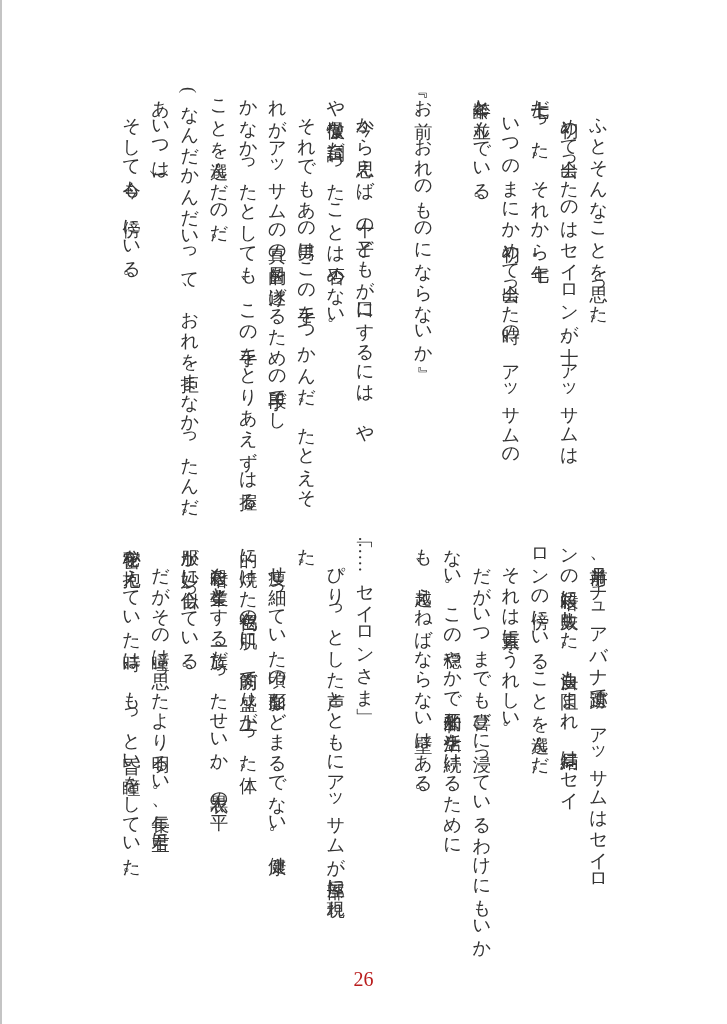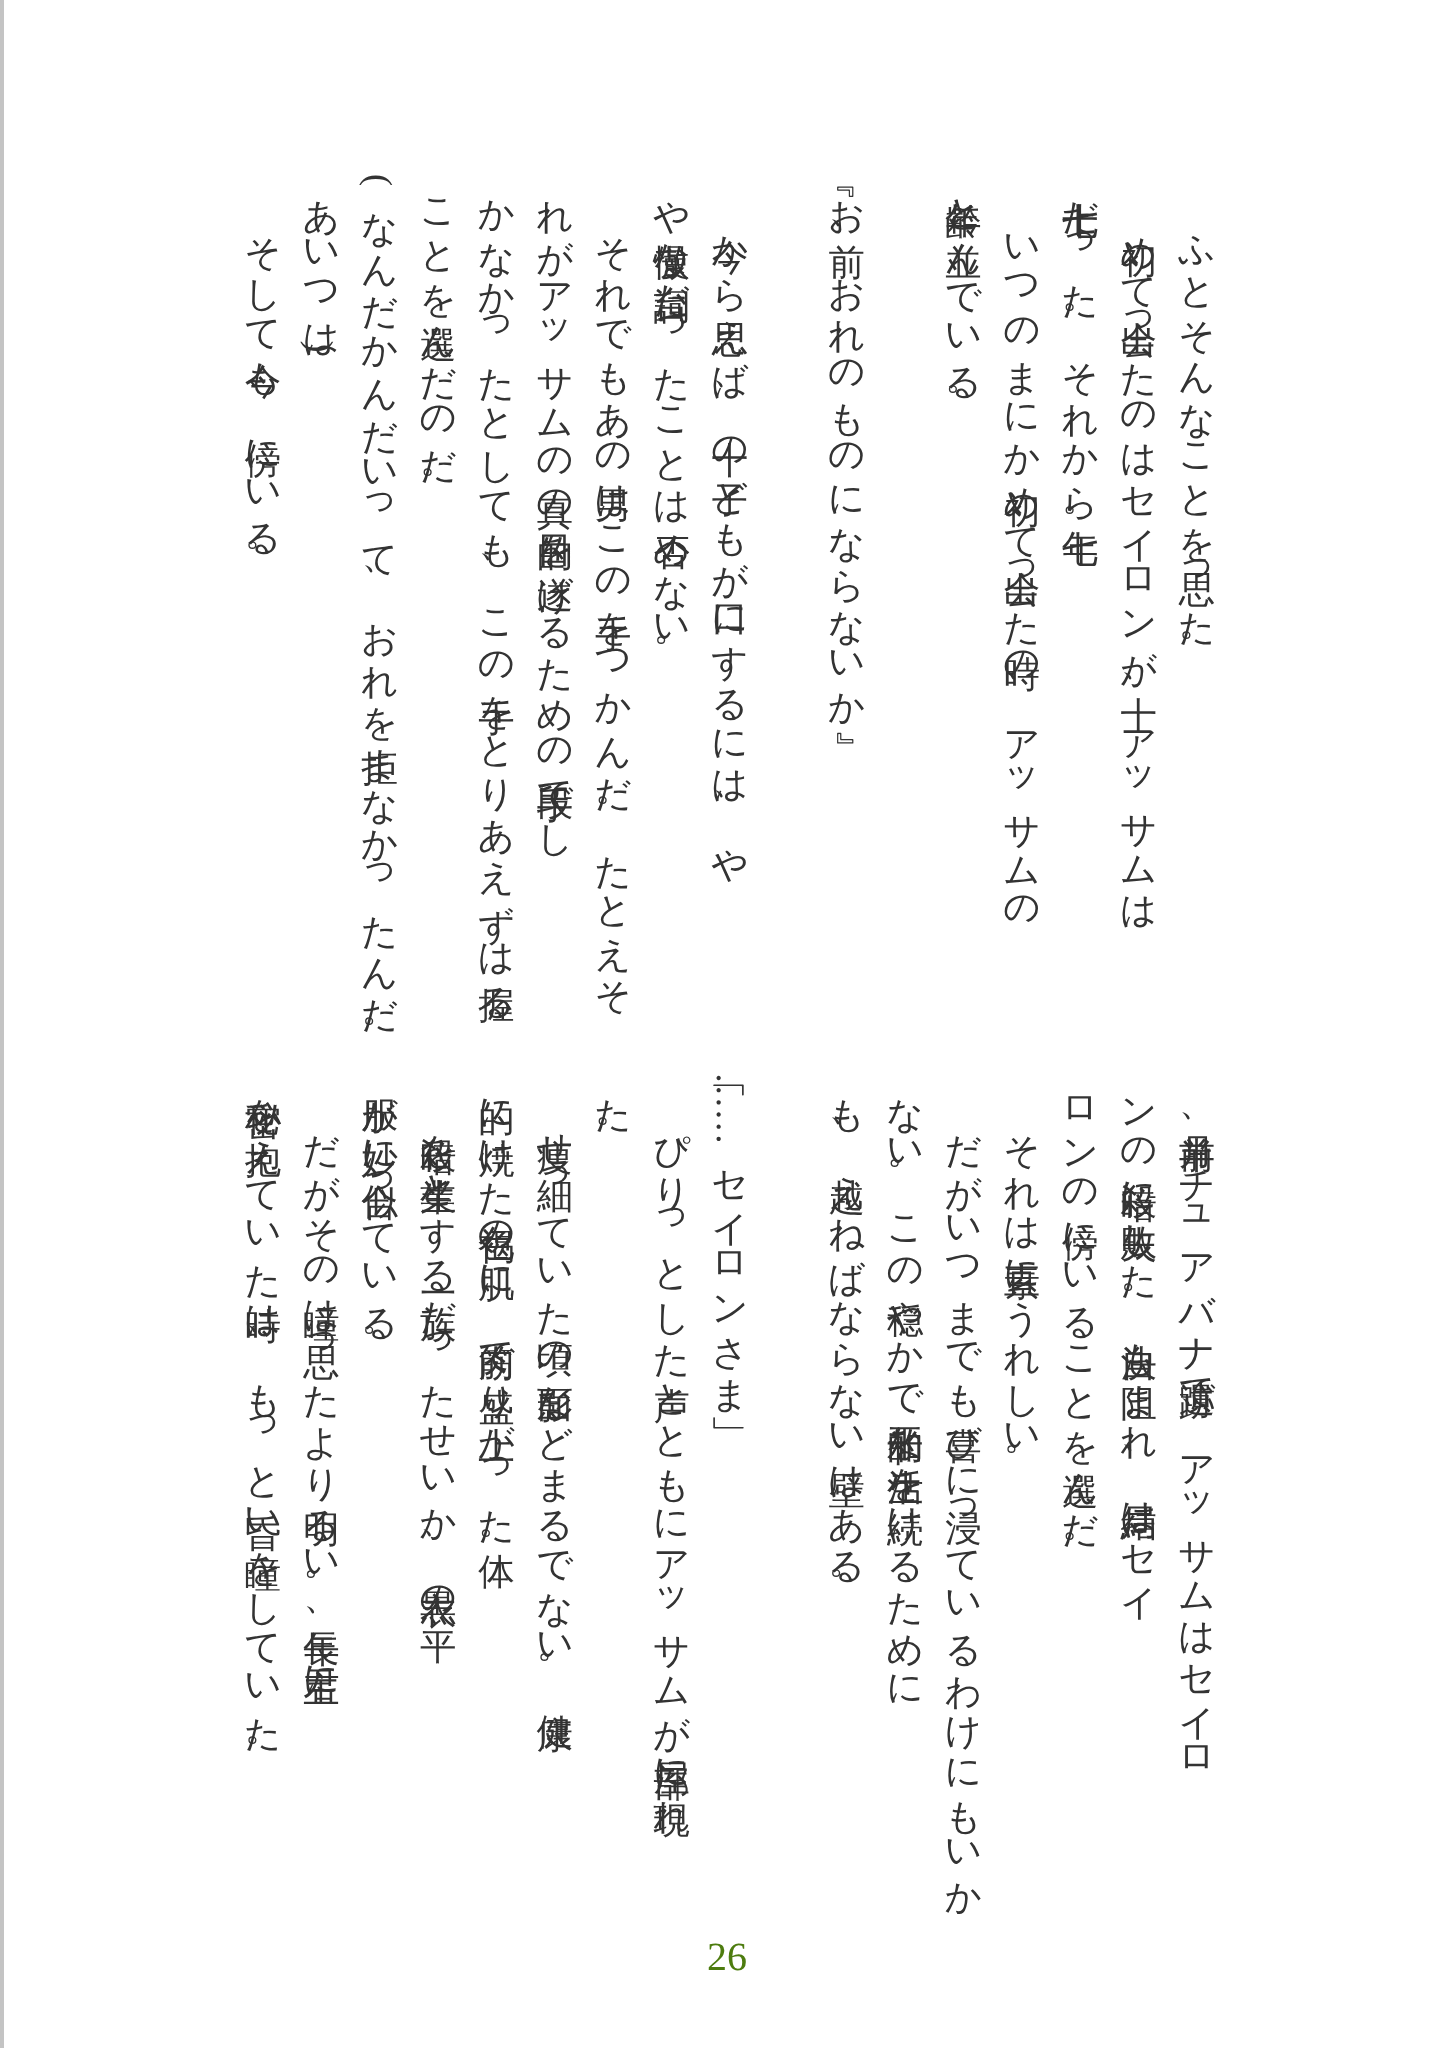--- a/index.html
+++ b/index.html
@@ -25,21 +25,21 @@
   .line {
     width: 29.2px;
     line-height: 29.2px;
     height: 412px;
     white-space: nowrap;
     letter-spacing: 0;
     overflow: visible;
   }
   .page-number {
     position: absolute; left: 0; width: 727px; top: 968px;
-    text-align: center; font-size: 20px; color: #4d7c0f;
+    text-align: center; font-size: 20px; color: #b91c1c;
     padding-left: 0;
   }
 </style>
 </head>
 <body>
 
 <div class="edge-line"></div>
 
 <div class="text-block top">
   <div class="line">　ふとそんなことを思った。</div>

